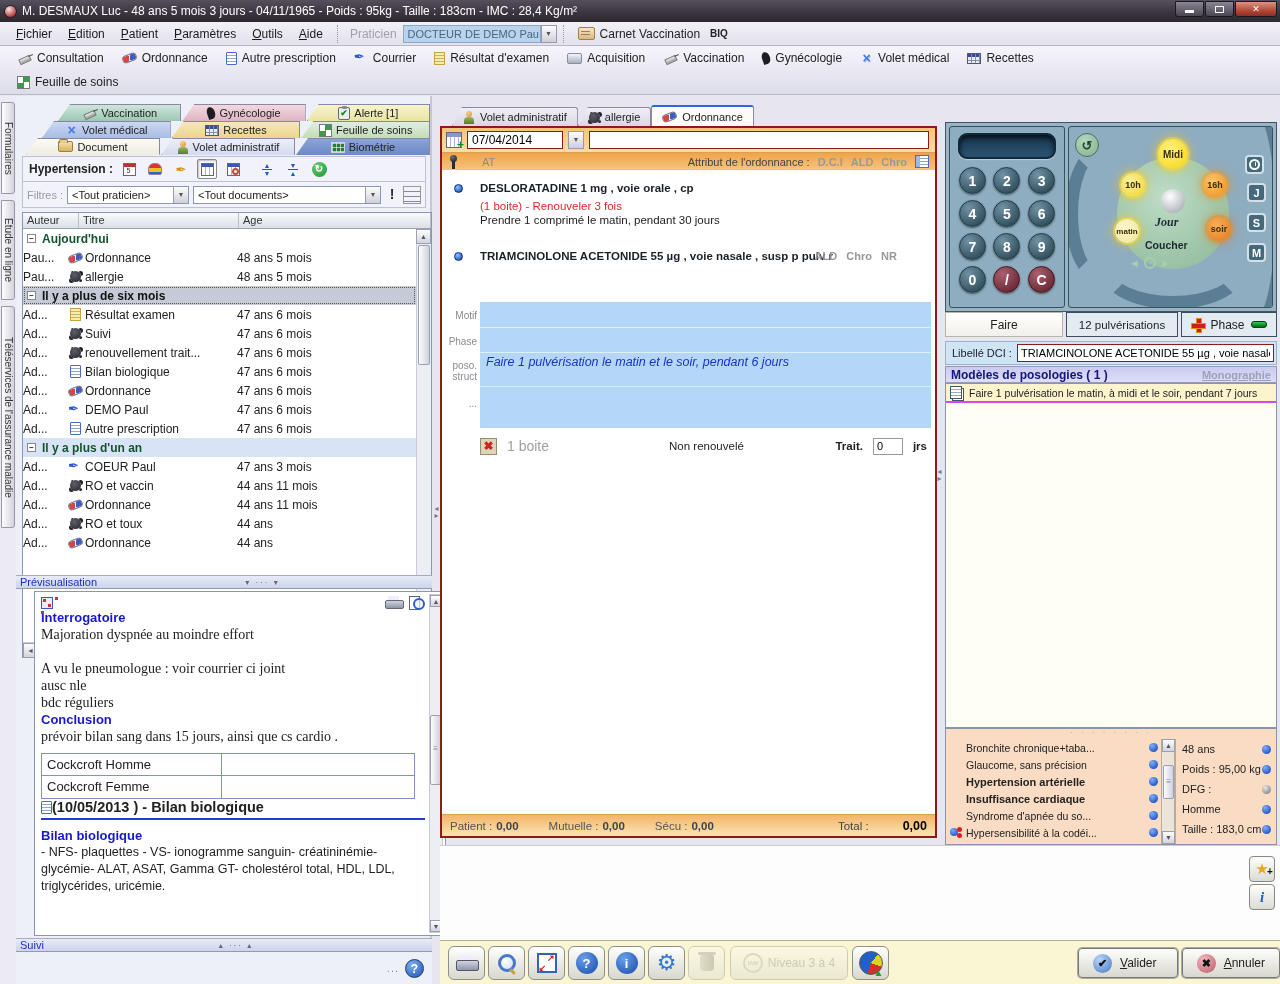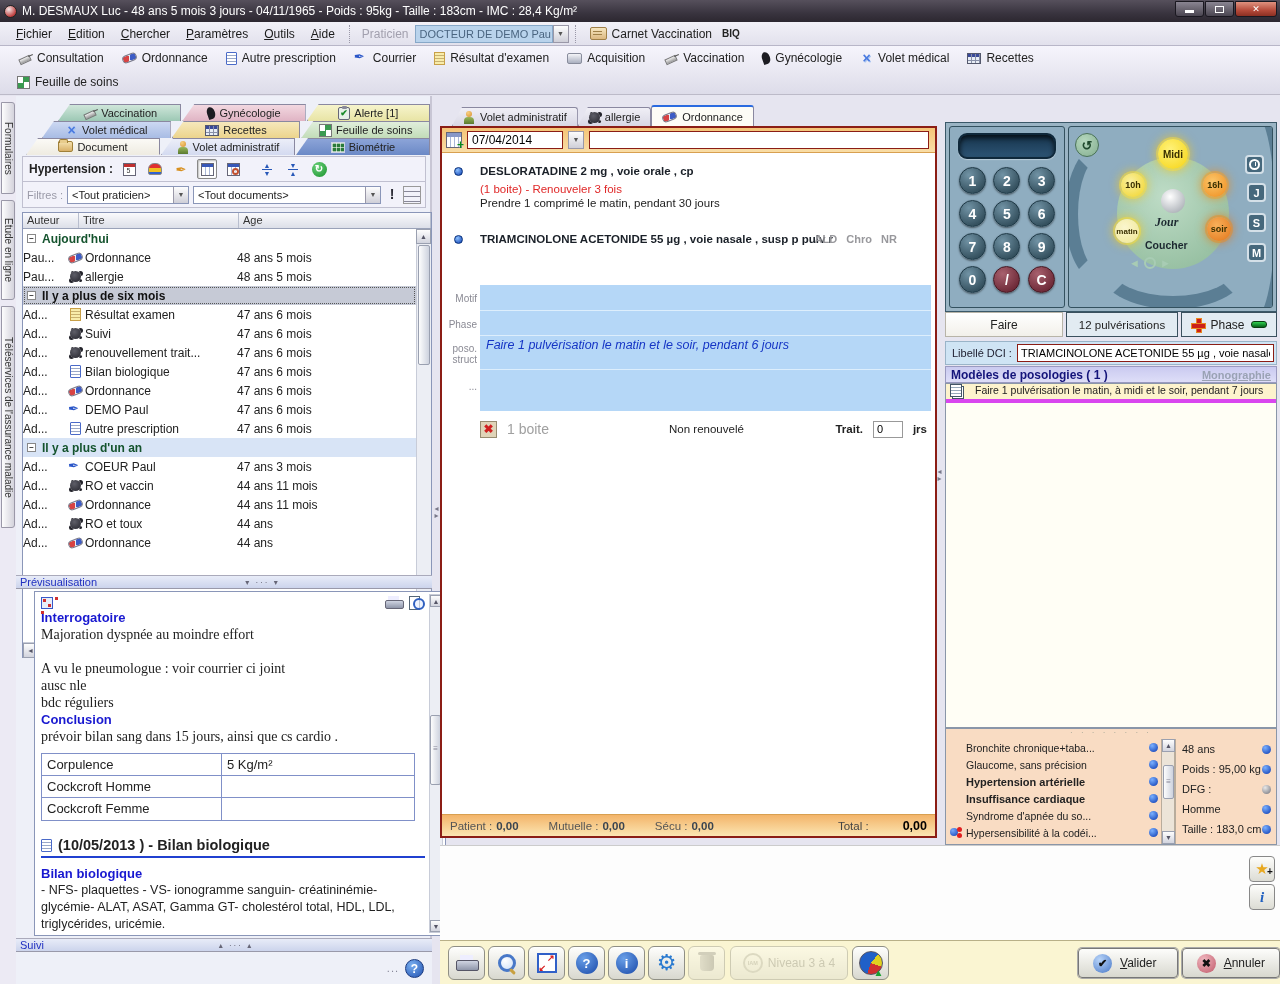--- a/index.html
+++ b/index.html
@@ -151,21 +151,21 @@
 .pv-docmag{width:16px;height:14px}
 .pv-docmag::before{content:"";position:absolute;left:0;top:0;width:9px;height:12px;background:#fff;border:1px solid #567}
 .pv-docmag::after{content:"";position:absolute;right:0;bottom:0;width:8px;height:8px;border:2px solid #3060c0;border-radius:50%;background:rgba(232,240,255,.7)}
 .ph{color:#1818d0;font-weight:bold;font-size:13px;line-height:17px}
 .pp{font-family:"Liberation Serif",serif;font-size:14px;line-height:17px;min-height:17px}
 .pvtable{margin-top:8px;width:374px;border:1px solid #8090c8}
 .pvrow{display:flex;height:22px;border-bottom:1px solid #8090c8}
 .pvrow:last-child{border-bottom:none}
 .pvk{width:180px;border-right:1px solid #8090c8;padding:3px 0 0 5px;font-size:13px;box-shadow:inset 0 0 0 2px #fff}
 .pvv{flex:1;padding:3px 0 0 5px;font-size:13px;box-shadow:inset 0 0 0 2px #fff}
-.pvhead{display:flex;align-items:center;gap:6px;margin-top:16px;font-weight:bold;font-size:14.5px}
+.pvhead{display:flex;align-items:center;font-weight:bold;font-size:14.5px}
 .pvrule{height:2px;background:#2040d0;margin-top:3px}
 .pvsub{color:#1818d0;font-weight:bold;font-size:13px;margin-top:8px}
 .pvbody{font-size:12.5px;line-height:1.35;margin-top:1px}
 .pv-scroll{position:absolute;right:2px;top:2px;width:14px;bottom:2px;background:#eceef4;border:1px solid #c8ccd8}
 .lbottom{left:0;top:856px;width:416px;height:32px;background:#eef0f8;display:flex;align-items:center;justify-content:flex-end;gap:6px;padding-right:8px}
 .qbtn{width:19px;height:19px;border-radius:50%;background:radial-gradient(circle at 35% 30%,#7ab0f0,#2050b0);color:#fff;font-weight:bold;font-size:12px;text-align:center;line-height:18px;border:1px solid #1a3a80}
 .dots-gray{color:#889;letter-spacing:1px}
 
 
 .ctabs{left:452px;top:105px;display:flex;align-items:flex-end;height:21px}
@@ -241,21 +241,21 @@
 .phase-plus::before{content:"";position:absolute;left:5px;top:0;width:4px;height:13px;background:#cc2018;border:1px solid #e88820}
 .phase-plus::after{content:"";position:absolute;left:0;top:5px;width:13px;height:4px;background:#cc2018;border:1px solid #e88820}
 .phase-led{width:16px;height:7px;border-radius:3px;background:linear-gradient(#30d050,#056018);border:1px solid #0a3a10}
 .dcirow{left:945px;top:341px;width:332px;height:24px;background:#cfe4f4;display:flex;align-items:center;gap:5px;padding:0 2px 0 6px;border:1px solid #9ab4c8}
 .dci-label{font-size:11px;color:#223}
 .dci-input{flex:1;height:18px;background:#fff;border:1px solid #8b1d15;font-size:11px;padding:0 3px;font-family:"Liberation Sans",sans-serif}
 .modhead{left:945px;top:366px;width:332px;height:17px;background:linear-gradient(#cacaf0,#dedef8);display:flex;align-items:center;padding:0 5px;border:1px solid #9a9ac0}
 .modhead .t{font-weight:bold;font-size:12px;color:#14147a}
 .modhead .link{margin-left:auto;font-weight:bold;font-size:11px;color:#9aa2b4;text-decoration:underline}
 .modlist{left:945px;top:383px;width:332px;height:345px;background:#fffef5;border:1px solid #8a96a8;overflow:hidden}
-.moditem{display:flex;align-items:flex-start;gap:13px;height:19px;background:#fdf3cd;border-bottom:4px solid #d946ef;padding:0 4px;font-size:10.5px;color:#222;white-space:nowrap;overflow:hidden}
+.moditem{display:flex;align-items:center;gap:7px;height:19px;background:#fdf3cd;border-bottom:2px solid #d946ef;padding:0 4px;font-size:10.5px;color:#222;white-space:nowrap;overflow:hidden}
 .probpanel{left:945px;top:728px;width:332px;height:117px;background:#f9dcc3;border:1px solid #8a96a8}
 .probdots{height:10px;text-align:center;color:#aa9;font-size:8px;letter-spacing:3px;line-height:8px}
 .probwrap{display:flex;height:105px;overflow:hidden}
 .problist{width:215px;overflow:hidden}
 .probrow{display:flex;align-items:center;height:17px;gap:4px;padding-left:3px}
 .probrow .txt{flex:1;font-size:10.5px;white-space:nowrap;overflow:hidden}
 .probrow.b .txt{font-weight:bold;font-size:11px}
 .px{color:#1538cc;font-weight:bold;font-size:12px;width:13px;text-align:center;line-height:13px}
 .pmol{width:13px;height:12px;position:relative}
 .pmol::before{content:"";position:absolute;left:1px;top:1px;width:8px;height:8px;border-radius:50%;background:radial-gradient(circle at 35% 30%,#78a8f8,#1040b8)}
@@ -315,21 +315,21 @@
     <div class="winbtn">
         <span class="glyph-max"></span>
       </div>
     <div class="winbtn close">
         <span>✕</span>
       </div>
   </div>
 </div>
 
 <div class="ab menubar">
-  <span><span class="menu-item">Fichier</span><span class="menu-item">Edition</span><span class="menu-item">Chercher</span><span class="menu-item">Paramètres</span><span class="menu-item">Outils</span><span class="menu-item">Aide</span></span>
+  <span><span class="menu-item">Fichier</span><span class="menu-item">Edition</span><span class="menu-item">Patient</span><span class="menu-item">Paramètres</span><span class="menu-item">Outils</span><span class="menu-item">Aide</span></span>
   <span class="msep"></span>
   <span class="prat-label">Praticien</span>
   <span class="prat-box">DOCTEUR DE DEMO Pau</span>
   <span class="prat-btn">▼</span>
   <span class="msep"></span>
   <span class="ic i-carnet"></span>
   <span class="carnet-label">Carnet Vaccination</span>
   <span class="biq">BIQ</span>
 </div>
 
@@ -672,24 +672,20 @@
         <div class="pp">Majoration dyspnée au moindre effort</div>
         <div class="pp"> </div>
         <div class="pp">A vu le pneumologue : voir courrier ci joint</div>
         <div class="pp">ausc nle</div>
         <div class="pp">bdc réguliers</div>
         <div class="ph">Conclusion</div>
         <div class="pp">prévoir bilan sang dans 15 jours, ainsi que cs cardio .</div>
       </div>
     <div class="pvtable">
 
-    <div class="pvrow">
-          <span class="pvk">Corpulence</span>
-          <span class="pvv">5 Kg/m²</span>
-        </div>
         <div class="pvrow">
           <span class="pvk">Cockcroft Homme</span>
           <span class="pvv"></span>
         </div>
         <div class="pvrow">
           <span class="pvk">Cockcroft Femme</span>
           <span class="pvv"></span>
         </div>
       </div>
     <div class="pvhead">
@@ -742,23 +738,33 @@
     </span>
   </div>
 
 <div class="ab cbox">
   <div class="daterow">
     <span class="ic i-calplus"></span>
     <input class="date-field" readonly="" value="07/04/2014" style="">
     <span class="date-btn">▼</span>
     <input class="bigfield" readonly="" style="">
   </div>
+  <div class="attrbar">
+    <span class="ic i-key"></span>
+    <span class="at">AT</span>
+    <span class="spacer"></span>
+    <span class="attr-label">Attribut de l'ordonnance :</span>
+    <span class="flag">D.C.I</span>
+    <span class="flag">ALD</span>
+    <span class="flag">Chro</span>
+    <span class="ic i-list"></span>
+  </div>
   <div class="rxarea">
     <span class="ab bullet" style="left:12px;top:14px"></span>
-    <div class="ab rxname" style="left:38px;top:12px">DESLORATADINE 2 mg , voie orale , cp</div>
+    <div class="ab rxname" style="left:38px;top:12px">DESLORATADINE 1 mg , voie orale , cp</div>
     <div class="ab rxwarn" style="left:38px;top:30px">(1 boite) - Renouveler 3 fois</div>
     <div class="ab rxposo" style="left:38px;top:44px">Prendre 1 comprimé le matin, pendant 30 jours</div>
     <span class="ab bullet" style="left:12px;top:82px"></span>
     <div class="ab rxname" style="left:38px;top:80px">TRIAMCINOLONE ACETONIDE 55 µg , voie nasale , susp p pulv r</div>
     <div class="ab rxflags" style="right:38px;top:80px">ALD   Chro   NR</div>
 
     <div class="editor">
       <div class="egutter">
         <div style="top:8px">Motif</div>
         <div style="top:34px">Phase</div>

